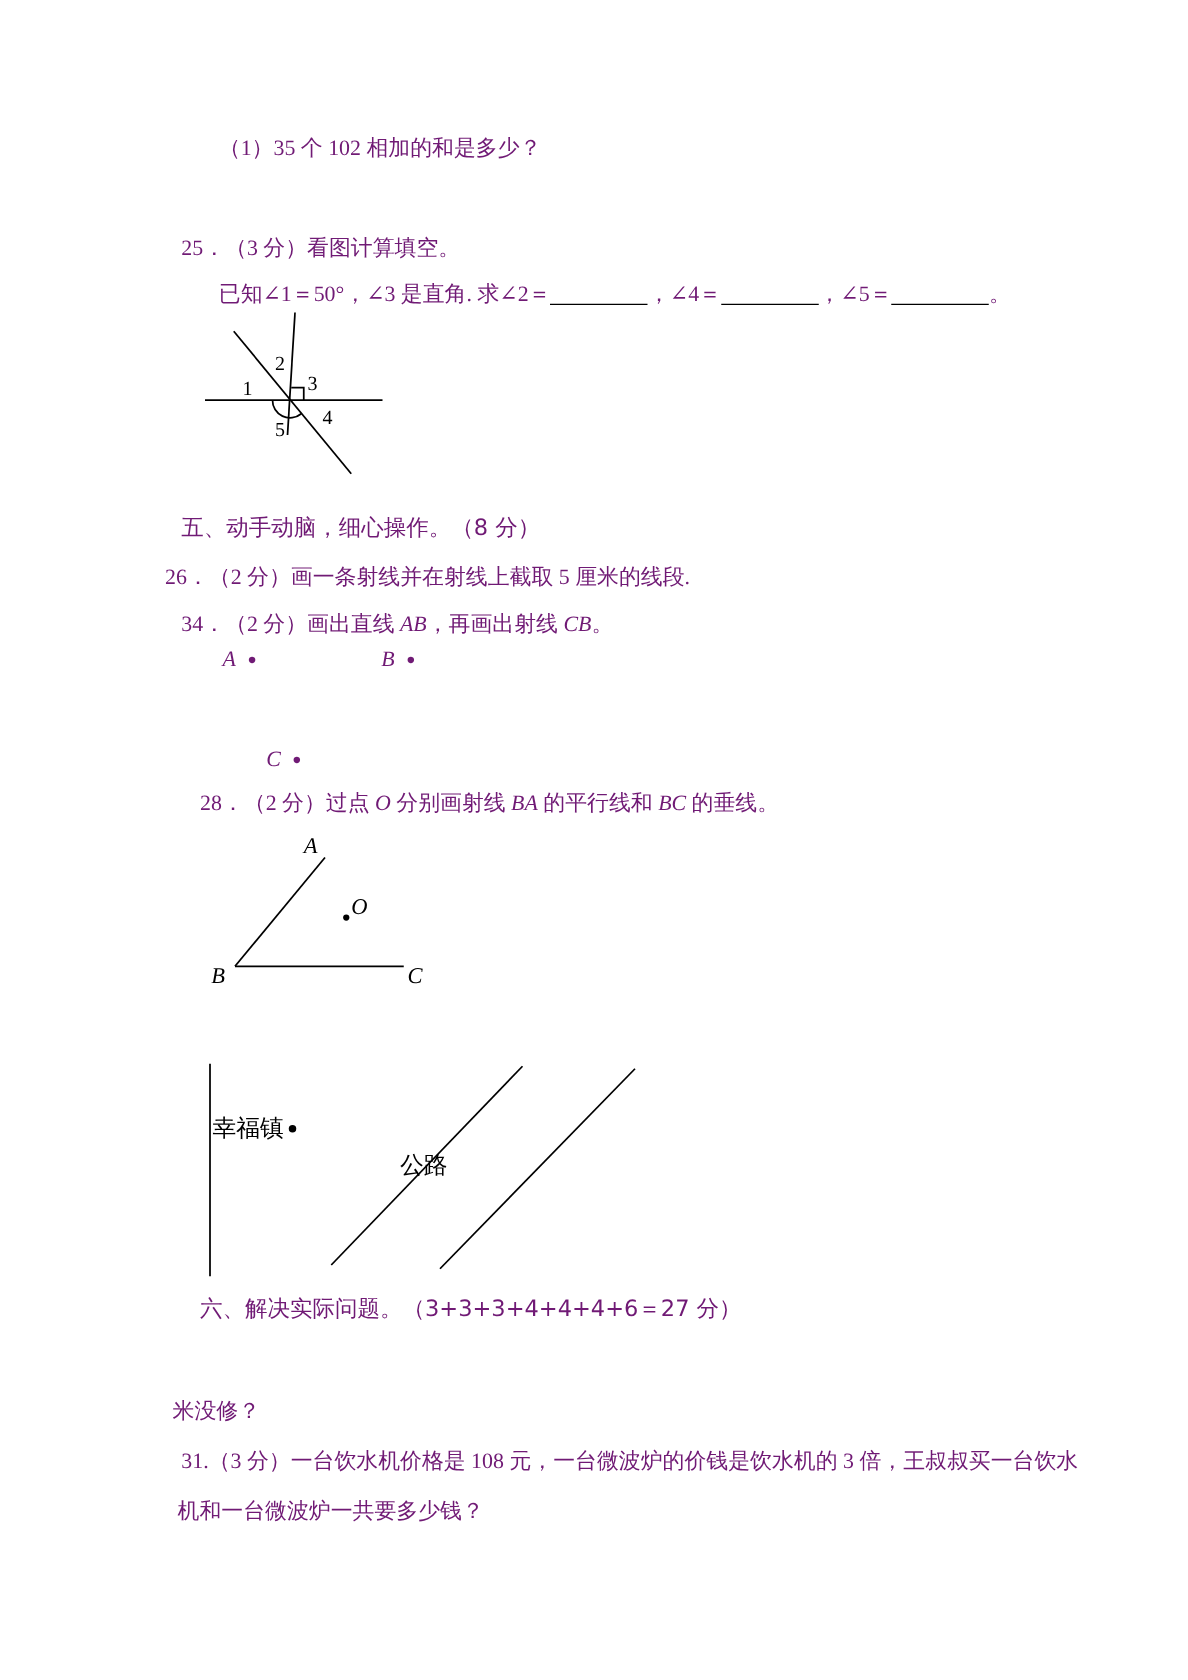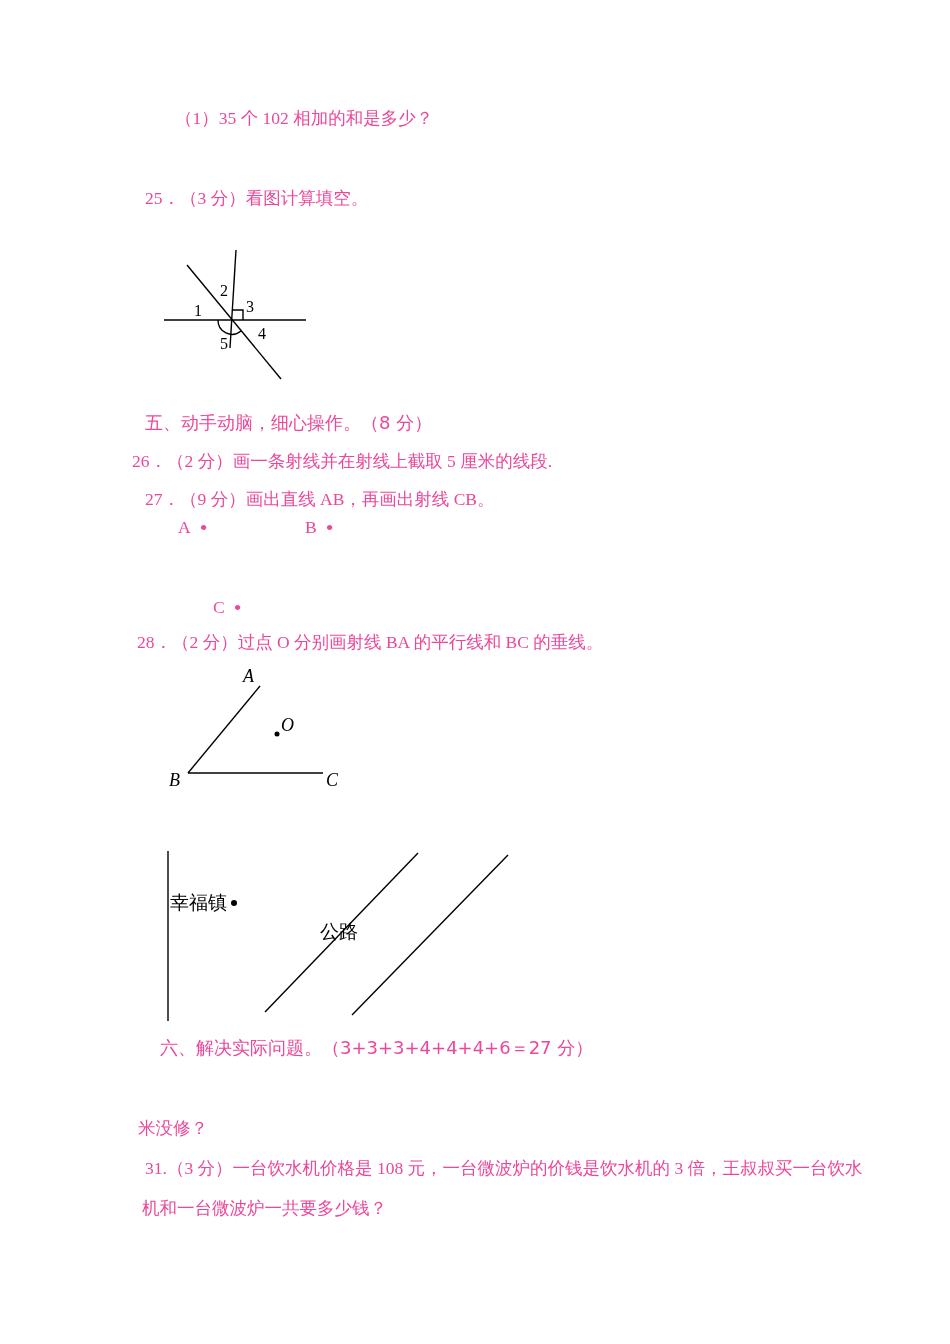--- a/index.html
+++ b/index.html
@@ -1,64 +1,65 @@
 <!DOCTYPE html>
 <html><head>
 <meta charset="utf-8">
 <style>
   html,body{margin:0;padding:0;background:#ffffff;}
   .page{
     position:relative;width:950px;height:1344px;background:#fff;overflow:hidden;
-    font-family:"Liberation Serif","DejaVu Serif",serif;color:#ec4899;font-size:17.5px;
+    font-family:"Liberation Serif","DejaVu Serif",serif;color:#701a75;font-size:17.5px;
   }
   .abs{position:absolute;white-space:nowrap;line-height:1.35;}
   .bold{font-weight:normal;font-size:18px;font-family:"DejaVu Sans","Liberation Sans",sans-serif;}
-  .it{text-align:right;}
+  .it{font-style:italic;text-align:right;}
   .blank{display:inline-block;width:78px;height:14px;border-bottom:1px solid #000;vertical-align:-3px;}
   .ptdot{font-size:22px;line-height:1;vertical-align:-2px;margin-left:9px;}
   svg{display:block;overflow:visible;}
   svg line,svg path{stroke:#000;stroke-width:1.4;fill:none;}
   svg circle{fill:#000;stroke:none;}
   svg text{font-family:"Liberation Serif","DejaVu Serif",serif;font-size:16px;fill:#000;}
   svg text.itl{font-style:italic;font-size:18px;}
   svg text.cjk{font-size:19px;}
 </style>
 </head>
 <body>
 
 <div class="page">
 
   <div class="abs" style="left:175px;top:107px">（1）35 个 102 相加的和是多少？</div>
 
   <div class="abs" style="left:145px;top:187px">25．（3 分）看图计算填空。</div>
+  <div class="abs" style="left:175px;top:224px"><span>已知∠1＝50°，∠3 是直角. 求∠2＝</span><span class="blank"></span><span>，∠4＝</span><span class="blank"></span><span>，∠5＝</span><span class="blank"></span><span>。</span></div>
 
   <svg class="abs" style="left:158px;top:246px" width="165" height="145" viewBox="0 0 165 145">
     <line x1="78" y1="4" x2="72" y2="102"></line>
     <line x1="6" y1="74" x2="148" y2="74"></line>
     <line x1="29" y1="19" x2="123" y2="133"></line>
     <path d="M75,64 L85,64 L85,74"></path>
     <path d="M60,74 A14,14 0 0 0 83,85"></path>
     <text x="36" y="70">1</text>
     <text x="62" y="50">2</text>
     <text x="88" y="66">3</text>
     <text x="100" y="93">4</text>
     <text x="62" y="103">5</text>
   </svg>
 
   <div class="abs bold" style="left:145px;top:411px">五、动手动脑，细心操作。（8 分）</div>
 
   <div class="abs" style="left:132px;top:450px">26．（2 分）画一条射线并在射线上截取 5 厘米的线段.</div>
 
-  <div class="abs" style="left:145px;top:488px"><span>27．（9 分）画出直线 </span><span class="it">AB</span><span>，再画出射线 </span><span class="it">CB</span><span>。</span></div>
+  <div class="abs" style="left:145px;top:488px"><span>34．（2 分）画出直线 </span><span class="it">AB</span><span>，再画出射线 </span><span class="it">CB</span><span>。</span></div>
 
   <div class="abs" style="left:178px;top:516px"><span class="it">A</span><span class="ptdot">•</span></div>
   <div class="abs" style="left:305px;top:516px"><span class="it">B</span><span class="ptdot">•</span></div>
   <div class="abs" style="left:213px;top:596px"><span class="it">C</span><span class="ptdot">•</span></div>
 
-  <div class="abs" style="left:137px;top:631px"><span>28．（2 分）过点 </span><span class="it">O</span><span> 分别画射线 </span><span class="it">BA</span><span> 的平行线和 </span><span class="it">BC</span><span> 的垂线。</span></div>
+  <div class="abs" style="left:160px;top:631px"><span>28．（2 分）过点 </span><span class="it">O</span><span> 分别画射线 </span><span class="it">BA</span><span> 的平行线和 </span><span class="it">BC</span><span> 的垂线。</span></div>
 
   <svg class="abs" style="left:163px;top:658px" width="190" height="140" viewBox="0 0 190 140">
     <line x1="25" y1="115" x2="97" y2="28"></line>
     <line x1="25" y1="115" x2="160" y2="115"></line>
     <circle cx="114" cy="76" r="2.5"></circle>
     <text class="itl" x="80" y="24">A</text>
     <text class="itl" x="6" y="128">B</text>
     <text class="itl" x="163" y="128">C</text>
     <text class="itl" x="118" y="73">O</text>
   </svg>

